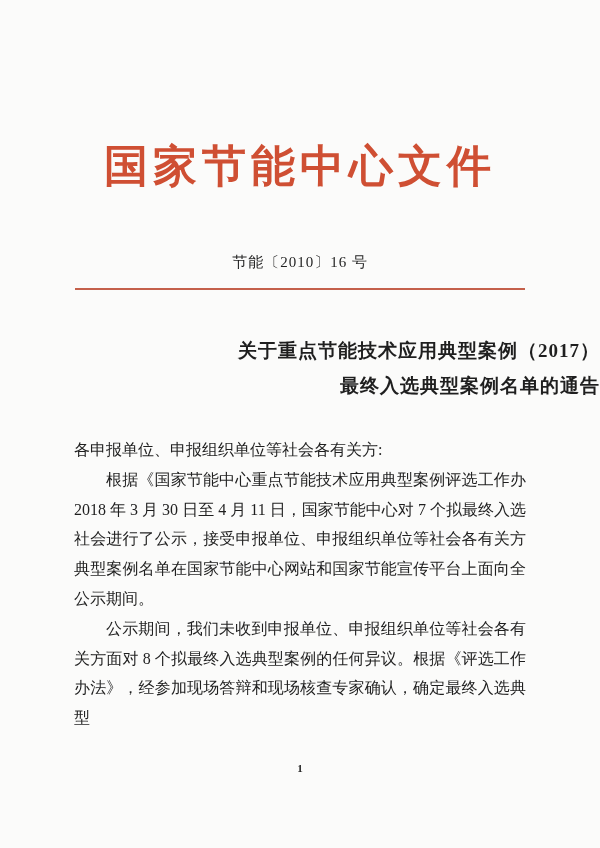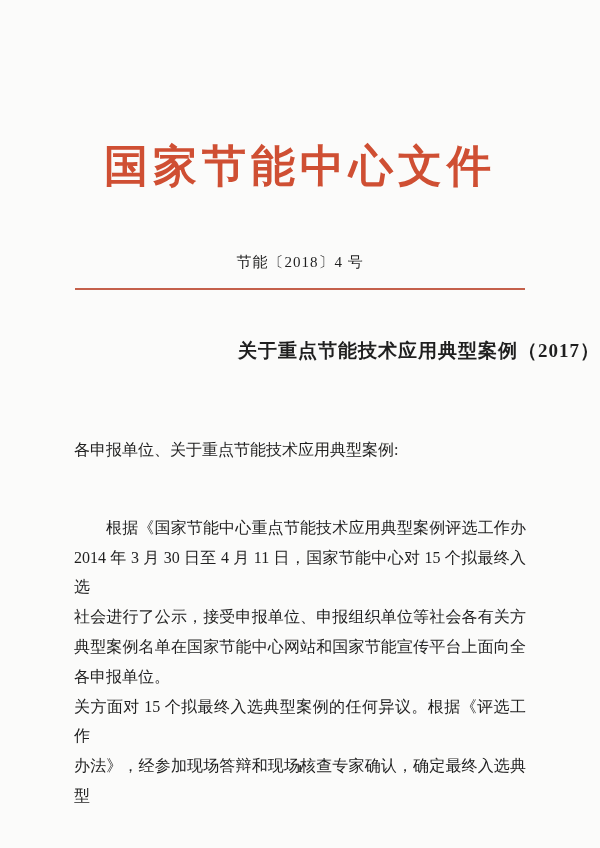--- a/index.html
+++ b/index.html
@@ -68,55 +68,56 @@
   .line {
     white-space: nowrap;
   }
   .line.fill {
     text-align: justify;
     text-align-last: justify;
     white-space: normal;
   }
   .line.indent {
     text-indent: 2em;
-    margin-top: 48px;
   }
   .pagenum {
     position: absolute;
     top: 761px;
     left: 0;
     width: 100%;
     text-align: center;
     font-size: 11px;
     font-weight: bold;
     line-height: 15px;
   }
 </style>
 </head>
 <body>
 
 <div class="page" style="color: rgb(31, 31, 31);">
 
   <div class="letterhead" style="color: rgb(207, 79, 51);">国家节能中心文件</div>
 
-  <div class="docnum">节能〔2018〕4 号</div>
+  <div class="docnum">节能〔2010〕16 号</div>
 
   <div class="divider" style="background: rgb(196, 96, 75);"></div>
 
   <div class="doc-title">
     <div>关于重点节能技术应用典型案例（2017）</div>
+    <div>最终入选典型案例名单的通告</div>
   </div>
 
   <div class="body-block">
-    <div class="line">各申报单位、关于重点节能技术应用典型案例:</div>
+    <div class="line">各申报单位、申报组织单位等社会各有关方:</div>
     <div class="line indent fill">根据《国家节能中心重点节能技术应用典型案例评选工作办</div>
-    <div class="line fill">2014 年 3 月 30 日至 4 月 11 日，国家节能中心对 15 个拟最终入选</div>
+    <div class="line fill">2018 年 3 月 30 日至 4 月 11 日，国家节能中心对 7 个拟最终入选</div>
     <div class="line fill">社会进行了公示，接受申报单位、申报组织单位等社会各有关方</div>
     <div class="line fill">典型案例名单在国家节能中心网站和国家节能宣传平台上面向全</div>
-    <div class="line">各申报单位。</div>
-    <div class="line fill">关方面对 15 个拟最终入选典型案例的任何异议。根据《评选工作</div>
+    <div class="line">公示期间。</div>
+    <div class="line indent fill">公示期间，我们未收到申报单位、申报组织单位等社会各有</div>
+    <div class="line fill">关方面对 8 个拟最终入选典型案例的任何异议。根据《评选工作</div>
     <div class="line fill">办法》，经参加现场答辩和现场核查专家确认，确定最终入选典型</div>
 
   </div>
 
   <div class="pagenum">1</div>
 
 </div>
 
 </body></html>

